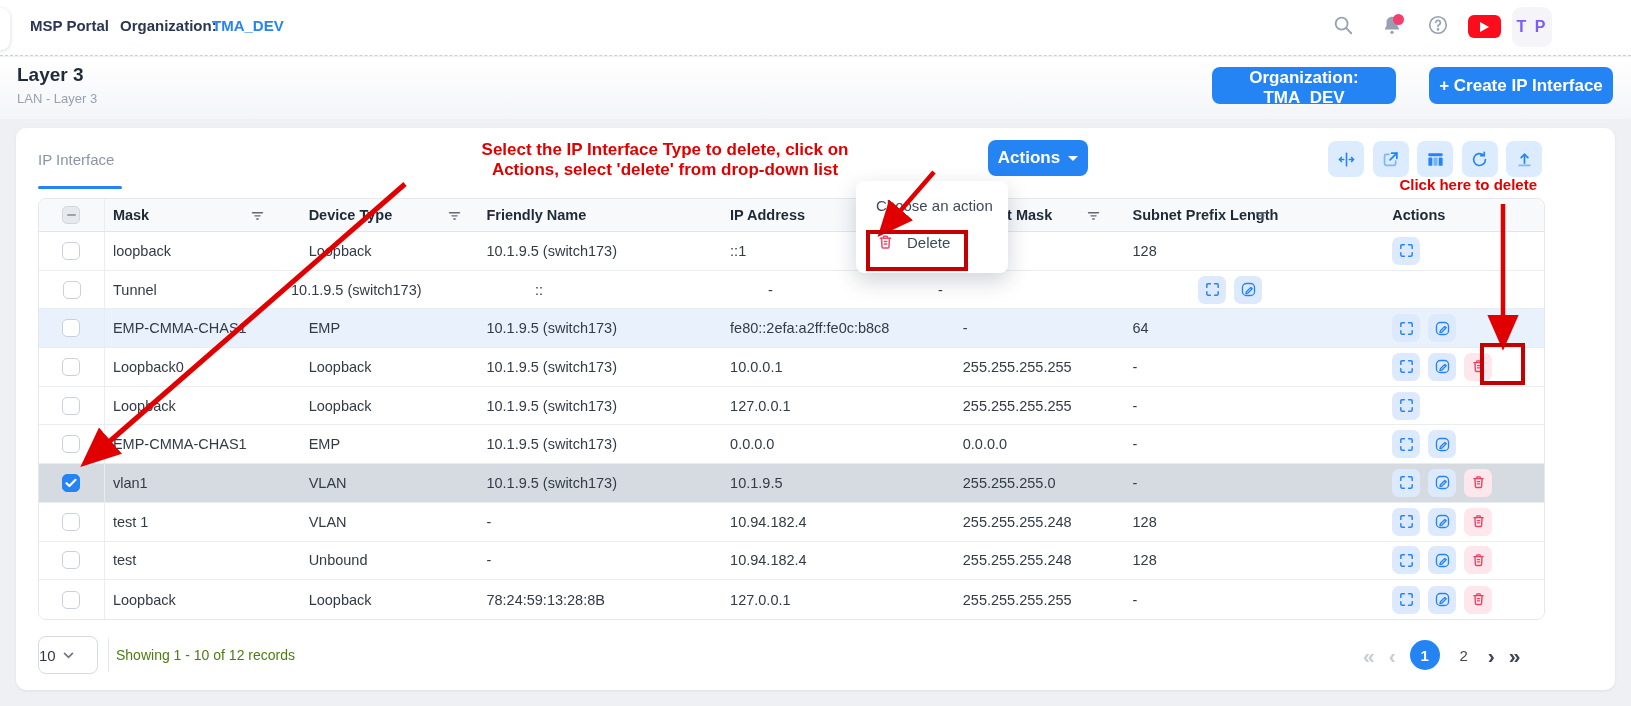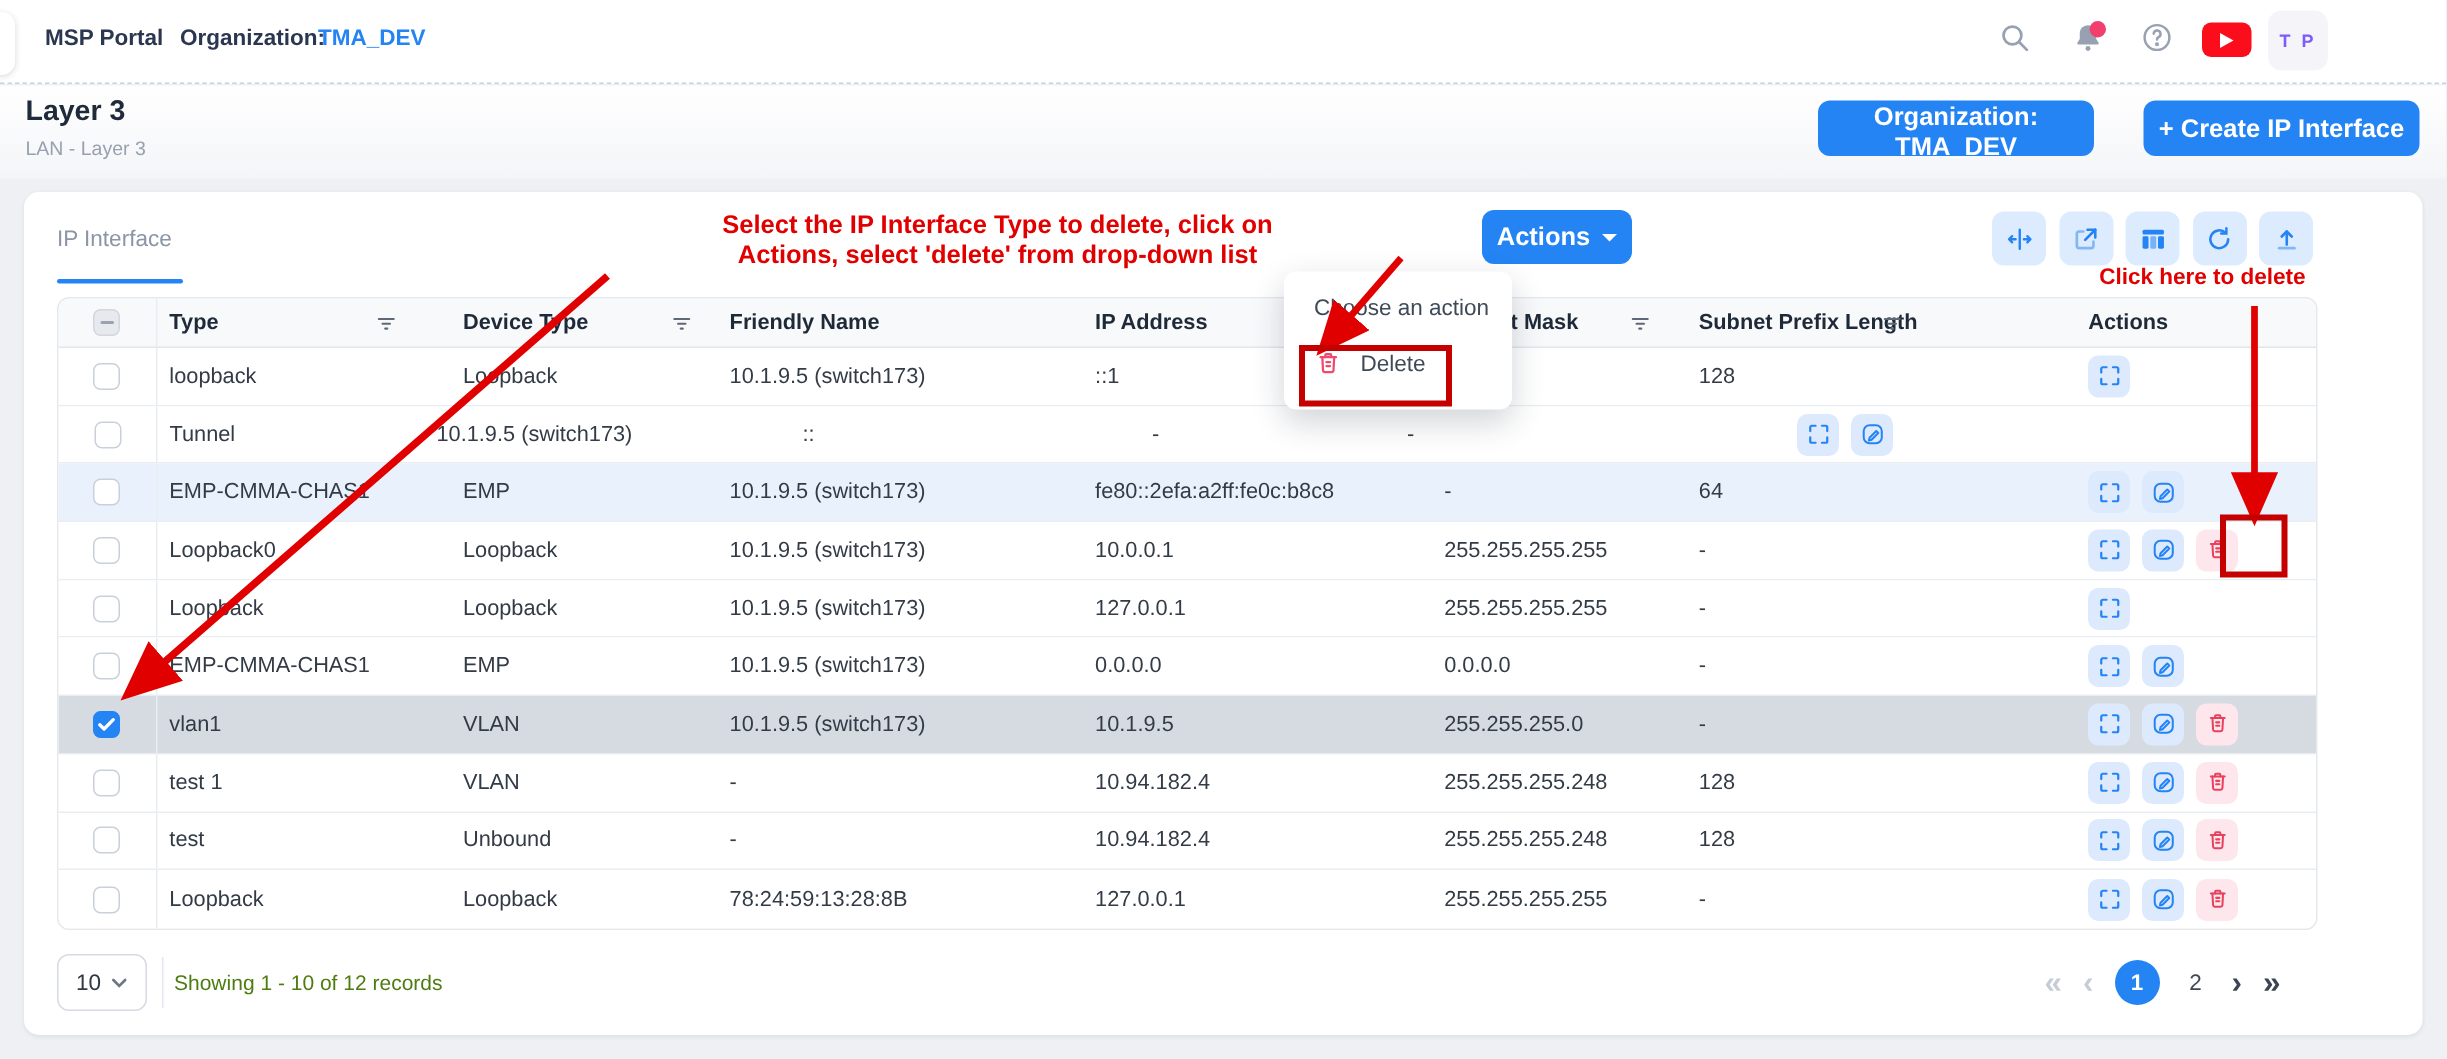--- a/index.html
+++ b/index.html
@@ -13,21 +13,21 @@
          box-shadow:0 1px 4px rgba(30,40,60,.18);}
   .brand{position:absolute;left:30px;top:17px;font-size:15px;font-weight:700;color:#2b3650;}
   .orglabel{position:absolute;left:120px;top:17px;font-size:15px;font-weight:700;color:#2b3650;}
   .orgvalue{position:absolute;left:212px;top:17px;font-size:15px;font-weight:700;color:#2484f4;cursor:pointer;}
   .tb-ico{position:absolute;top:14px;width:22px;height:22px;}
   .bell-dot{position:absolute;left:1393px;top:14px;width:11px;height:11px;border-radius:50%;background:#f23f6d;z-index:2;}
   .yt{position:absolute;left:1468px;top:15px;width:33px;height:23px;background:#fc0d1b;border-radius:6px;
       display:flex;align-items:center;justify-content:center;}
   .yt i{display:block;width:0;height:0;border-left:9px solid #fff;border-top:5.5px solid transparent;border-bottom:5.5px solid transparent;}
   .avatar{position:absolute;left:1512px;top:7px;width:40px;height:40px;border-radius:9px;background:#f5f5f9;
-          display:flex;align-items:center;justify-content:center;font-size:12px;font-weight:700;color:#7c5cfa;letter-spacing:2px;}
+          display:flex;align-items:center;justify-content:center;font-size:16px;font-weight:700;color:#7c5cfa;letter-spacing:2px;}
   
   .pagehead{position:absolute;left:0;top:57px;width:100%;height:62px;background:linear-gradient(#ffffff,#f4f5f8);}
   .ptitle{position:absolute;left:17px;top:7px;font-size:19px;font-weight:700;color:#1f2a3a;}
   .pcrumb{position:absolute;left:17px;top:34px;font-size:13px;color:#97a1b0;}
   .btn{border:none;border-radius:8px;background:#2484f4;color:#ffffff;font-weight:700;font-size:17px;
        font-family:"Liberation Sans",sans-serif;cursor:pointer;}
   .btn-org{position:absolute;left:1212px;top:10px;width:184px;height:37px;}
   .btn-create{position:absolute;left:1429px;top:10px;width:184px;height:37px;}
   
   .card{position:absolute;left:16px;top:128px;width:1599px;height:562px;background:#fff;border-radius:10px;
@@ -59,21 +59,21 @@
   .cbx.ind{background:#e6e9ee;border-color:#d2d7de;}
   .cbx.ind i{display:block;width:9px;height:2.5px;background:#9aa3b0;border-radius:1px;}
   .cbx.on{background:#2484f4;border-color:#2484f4;}
   .actbtn{width:28px;height:28px;border-radius:7px;border:none;margin-right:8px;cursor:pointer;
           display:flex;align-items:center;justify-content:center;padding:0;}
   .actbtn svg{width:17px;height:17px;}
   .actbtn.b{background:#ddeafd;}
   .actbtn.r{background:#fde7ec;}
   
   .pgsize{position:absolute;left:22px;top:508px;width:60px;height:38px;border:1px solid #d6dbe2;border-radius:8px;
-          background:#fff;display:flex;align-items:center;justify-content:center;gap:7px;font-size:15px;color:#2f3a48;cursor:pointer;}
+          background:#fff;display:flex;align-items:center;gap:7px;font-size:15px;color:#2f3a48;cursor:pointer;}
   .fdiv{position:absolute;left:92px;top:510px;width:1px;height:34px;background:#e4e8ed;}
   .showing{position:absolute;left:100px;top:519px;font-size:14px;color:#4d7c0f;}
   .pager{position:absolute;left:1347px;top:512px;height:30px;display:flex;align-items:center;gap:14px;}
   .pg{font-size:21px;font-weight:700;cursor:pointer;line-height:1;}
   .pg.dis{color:#c6cdd6;}
   .pg.en{color:#3b4553;}
   .pnum{font-size:15px;color:#3f4956;cursor:pointer;width:20px;text-align:center;}
   .pcur{width:30px;height:30px;border-radius:50%;background:#2484f4;color:#fff;font-size:15px;font-weight:700;
         display:flex;align-items:center;justify-content:center;cursor:pointer;}
   
@@ -188,21 +188,21 @@
       </div>
 
     <div class="twrap">
       <div class="thead" id="thead">
           <div class="th col-check td" style="width: 66px;">
             <span class="cbx ind">
               <i></i>
             </span>
           </div>
           <div class="th" style="width: 196px;">
-            <span>Type</span>
+            <span>Mask</span>
             <span class="flt" style="left:144px"><svg viewBox="0 0 24 24" fill="none" stroke="#5e6876" stroke-width="2" stroke-linecap="round">
                 <path d="M5 8h14"></path>
                 <path d="M8.5 12.5h7"></path>
                 <path d="M11 17h2"></path>
               </svg></span>
           </div>
           <div class="th" style="width: 178px;">
             <span>Device Type</span>
             <span class="flt" style="left:145px"><svg viewBox="0 0 24 24" fill="none" stroke="#5e6876" stroke-width="2" stroke-linecap="round">
                 <path d="M5 8h14"></path>

